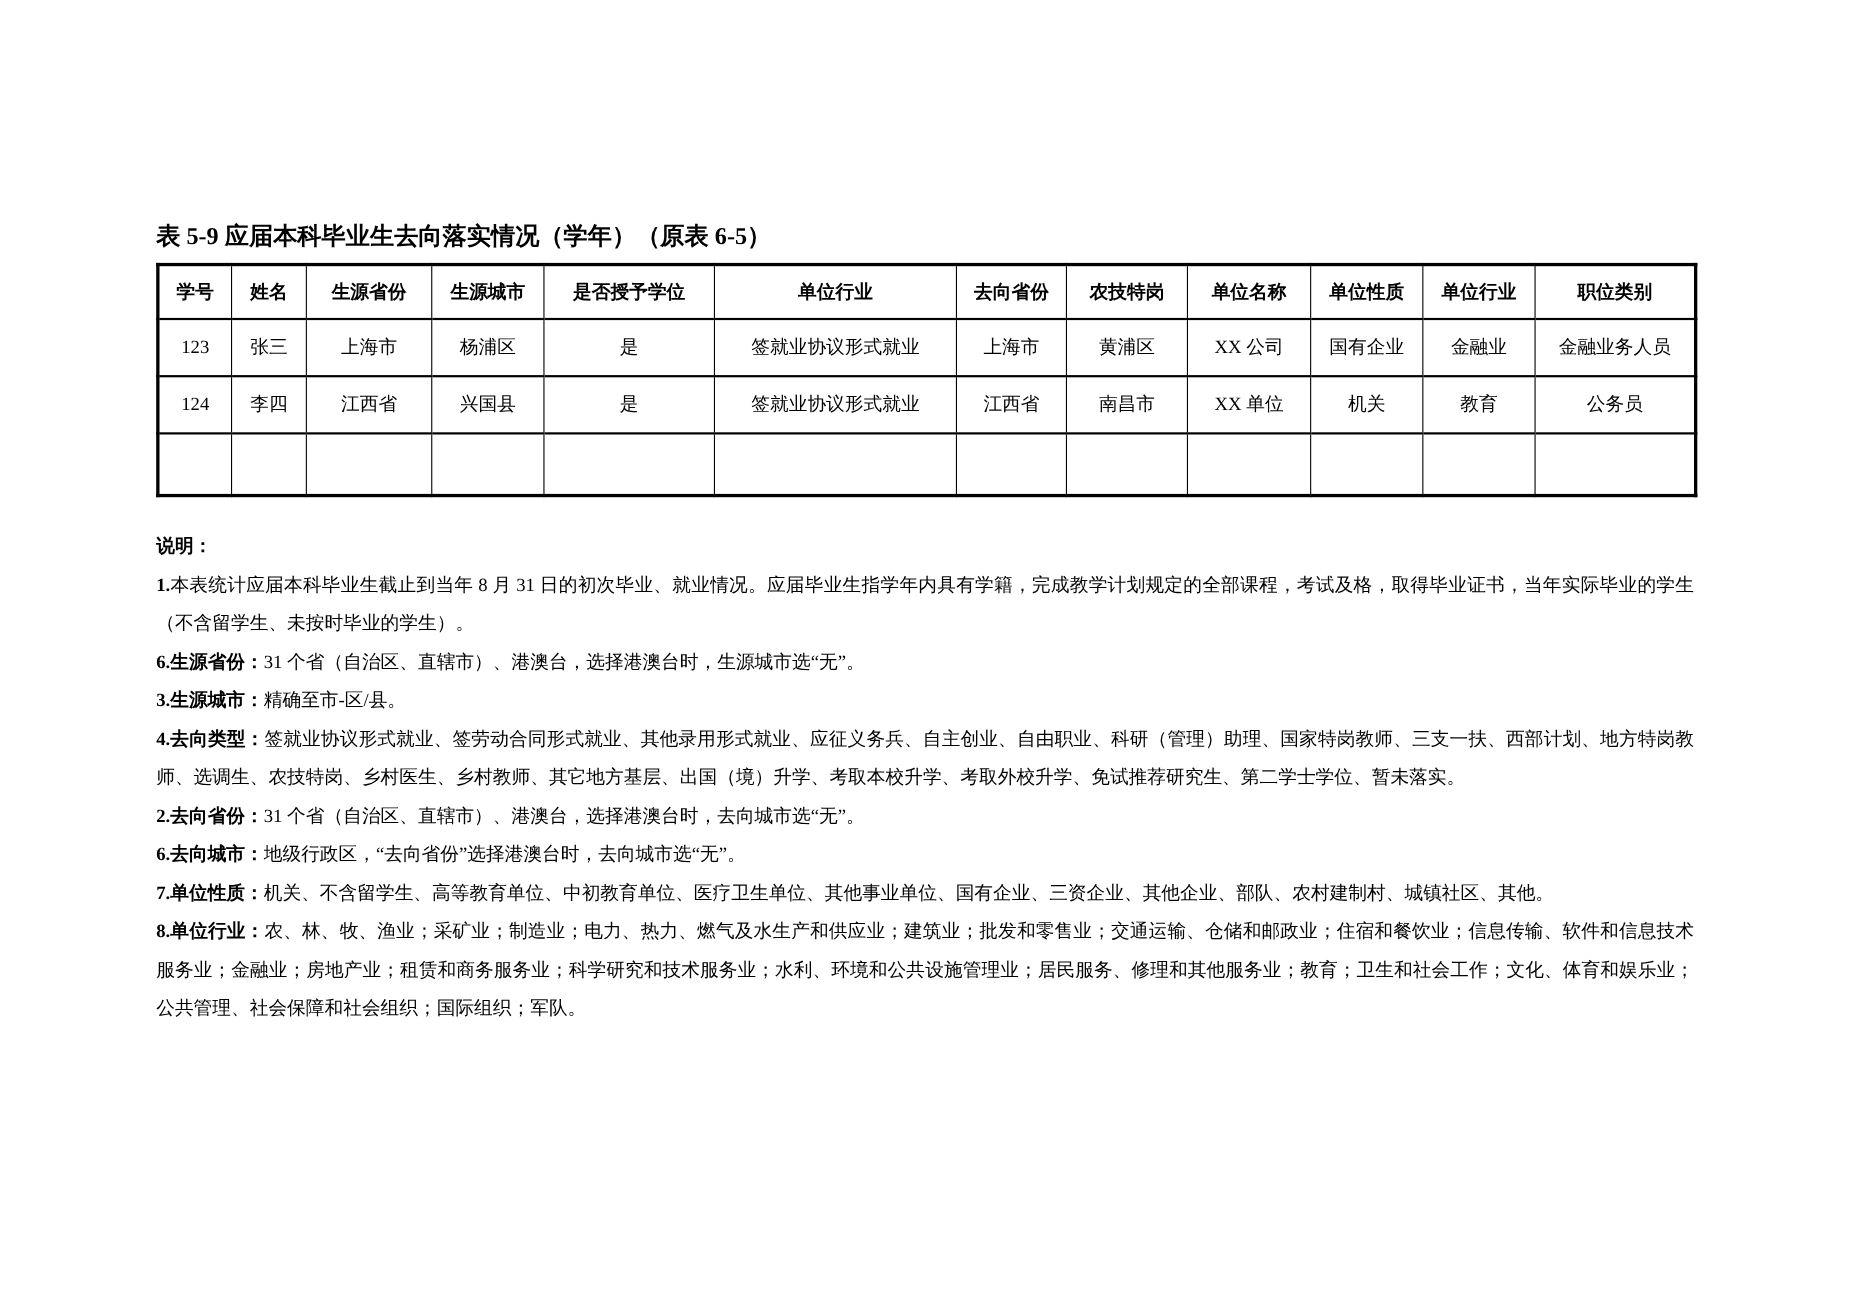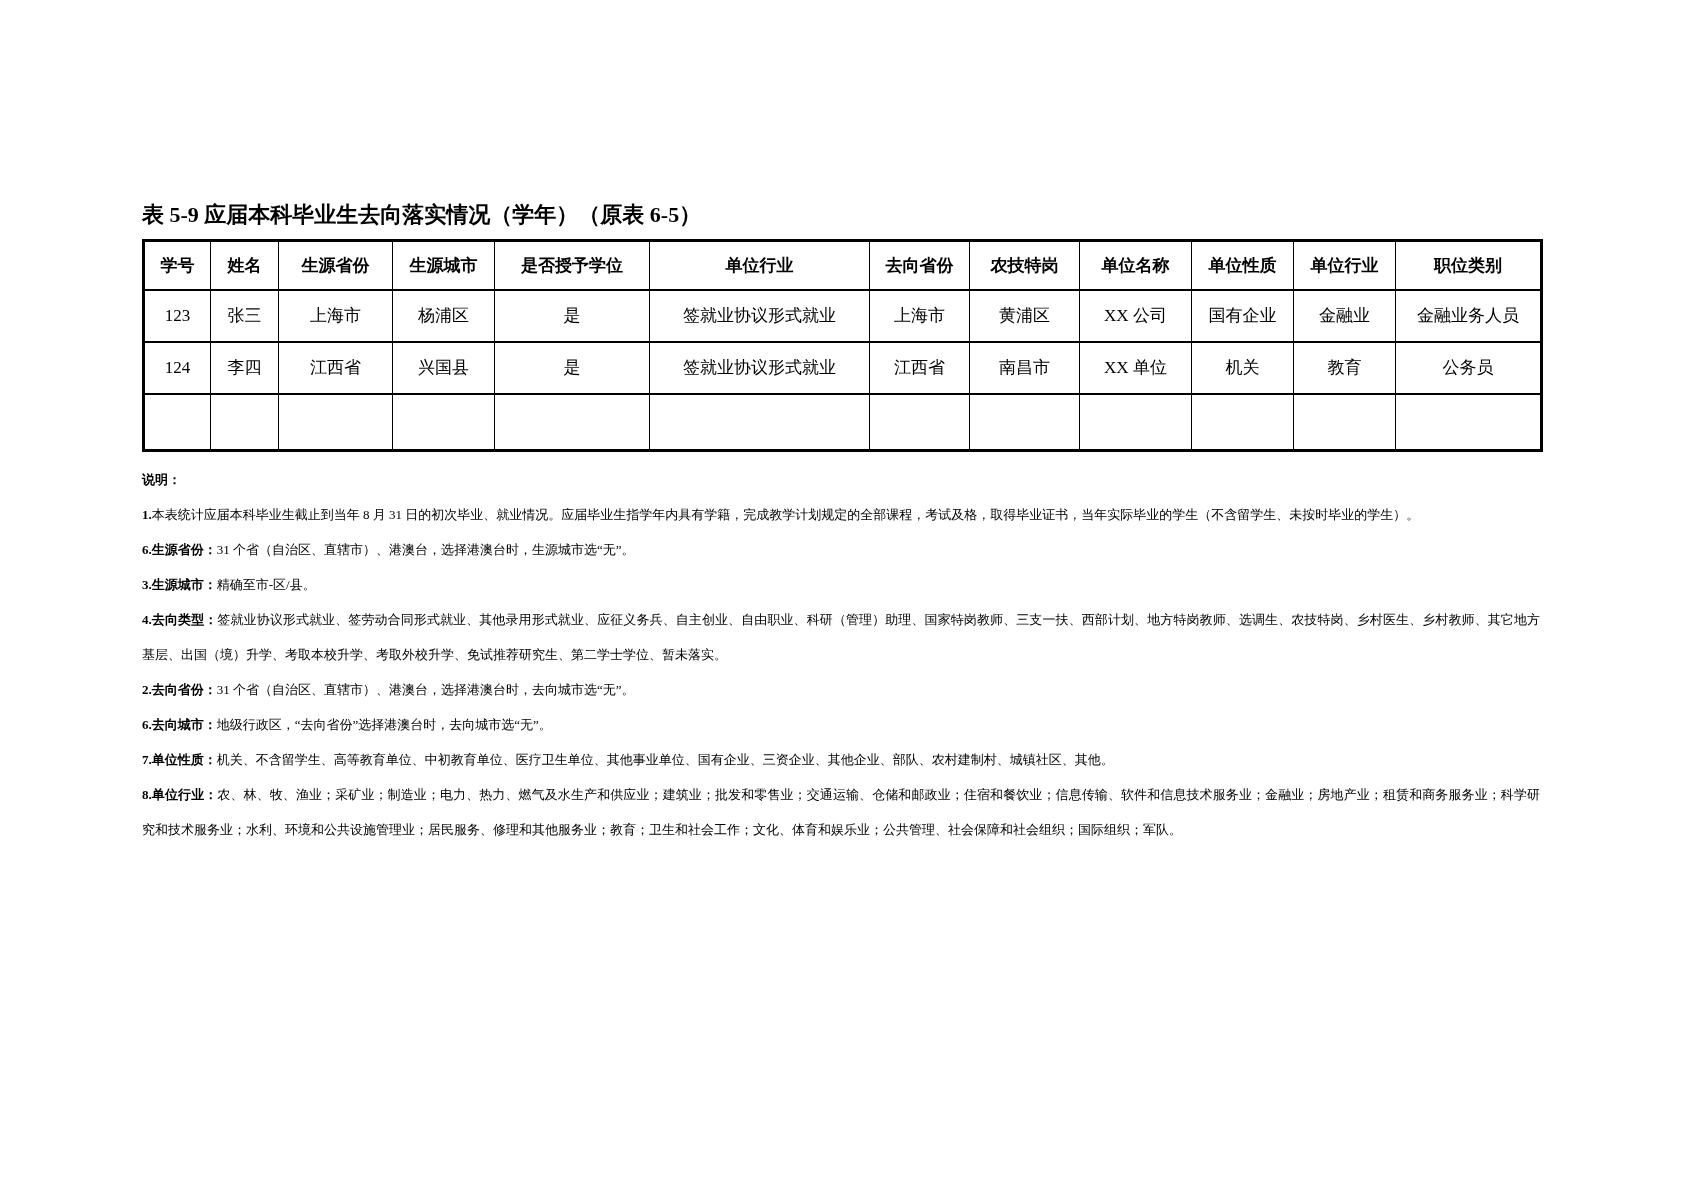--- a/index.html
+++ b/index.html
@@ -45,22 +45,22 @@
     font-size: 17px;
     padding: 0 3px;
     overflow: hidden;
     white-space: nowrap;
   }
   table.roster thead tr { height: 49px; }
   table.roster thead th { font-weight: bold; }
   table.roster tbody tr { height: 52px; }
   table.roster tbody tr.empty-row { height: 57px; }
   .notes {
-    margin-top: 10px;
-    font-size: 13px;
+    margin-top: 27px;
+    font-size: 17px;
     line-height: 35px;
     text-align: justify;
   }
   .notes p { margin: 0; }
   .notes-heading { font-weight: bold; }
   .note-label { font-weight: bold; }
   .page-number {
     position: absolute;
     left: 0;
     right: 0;

